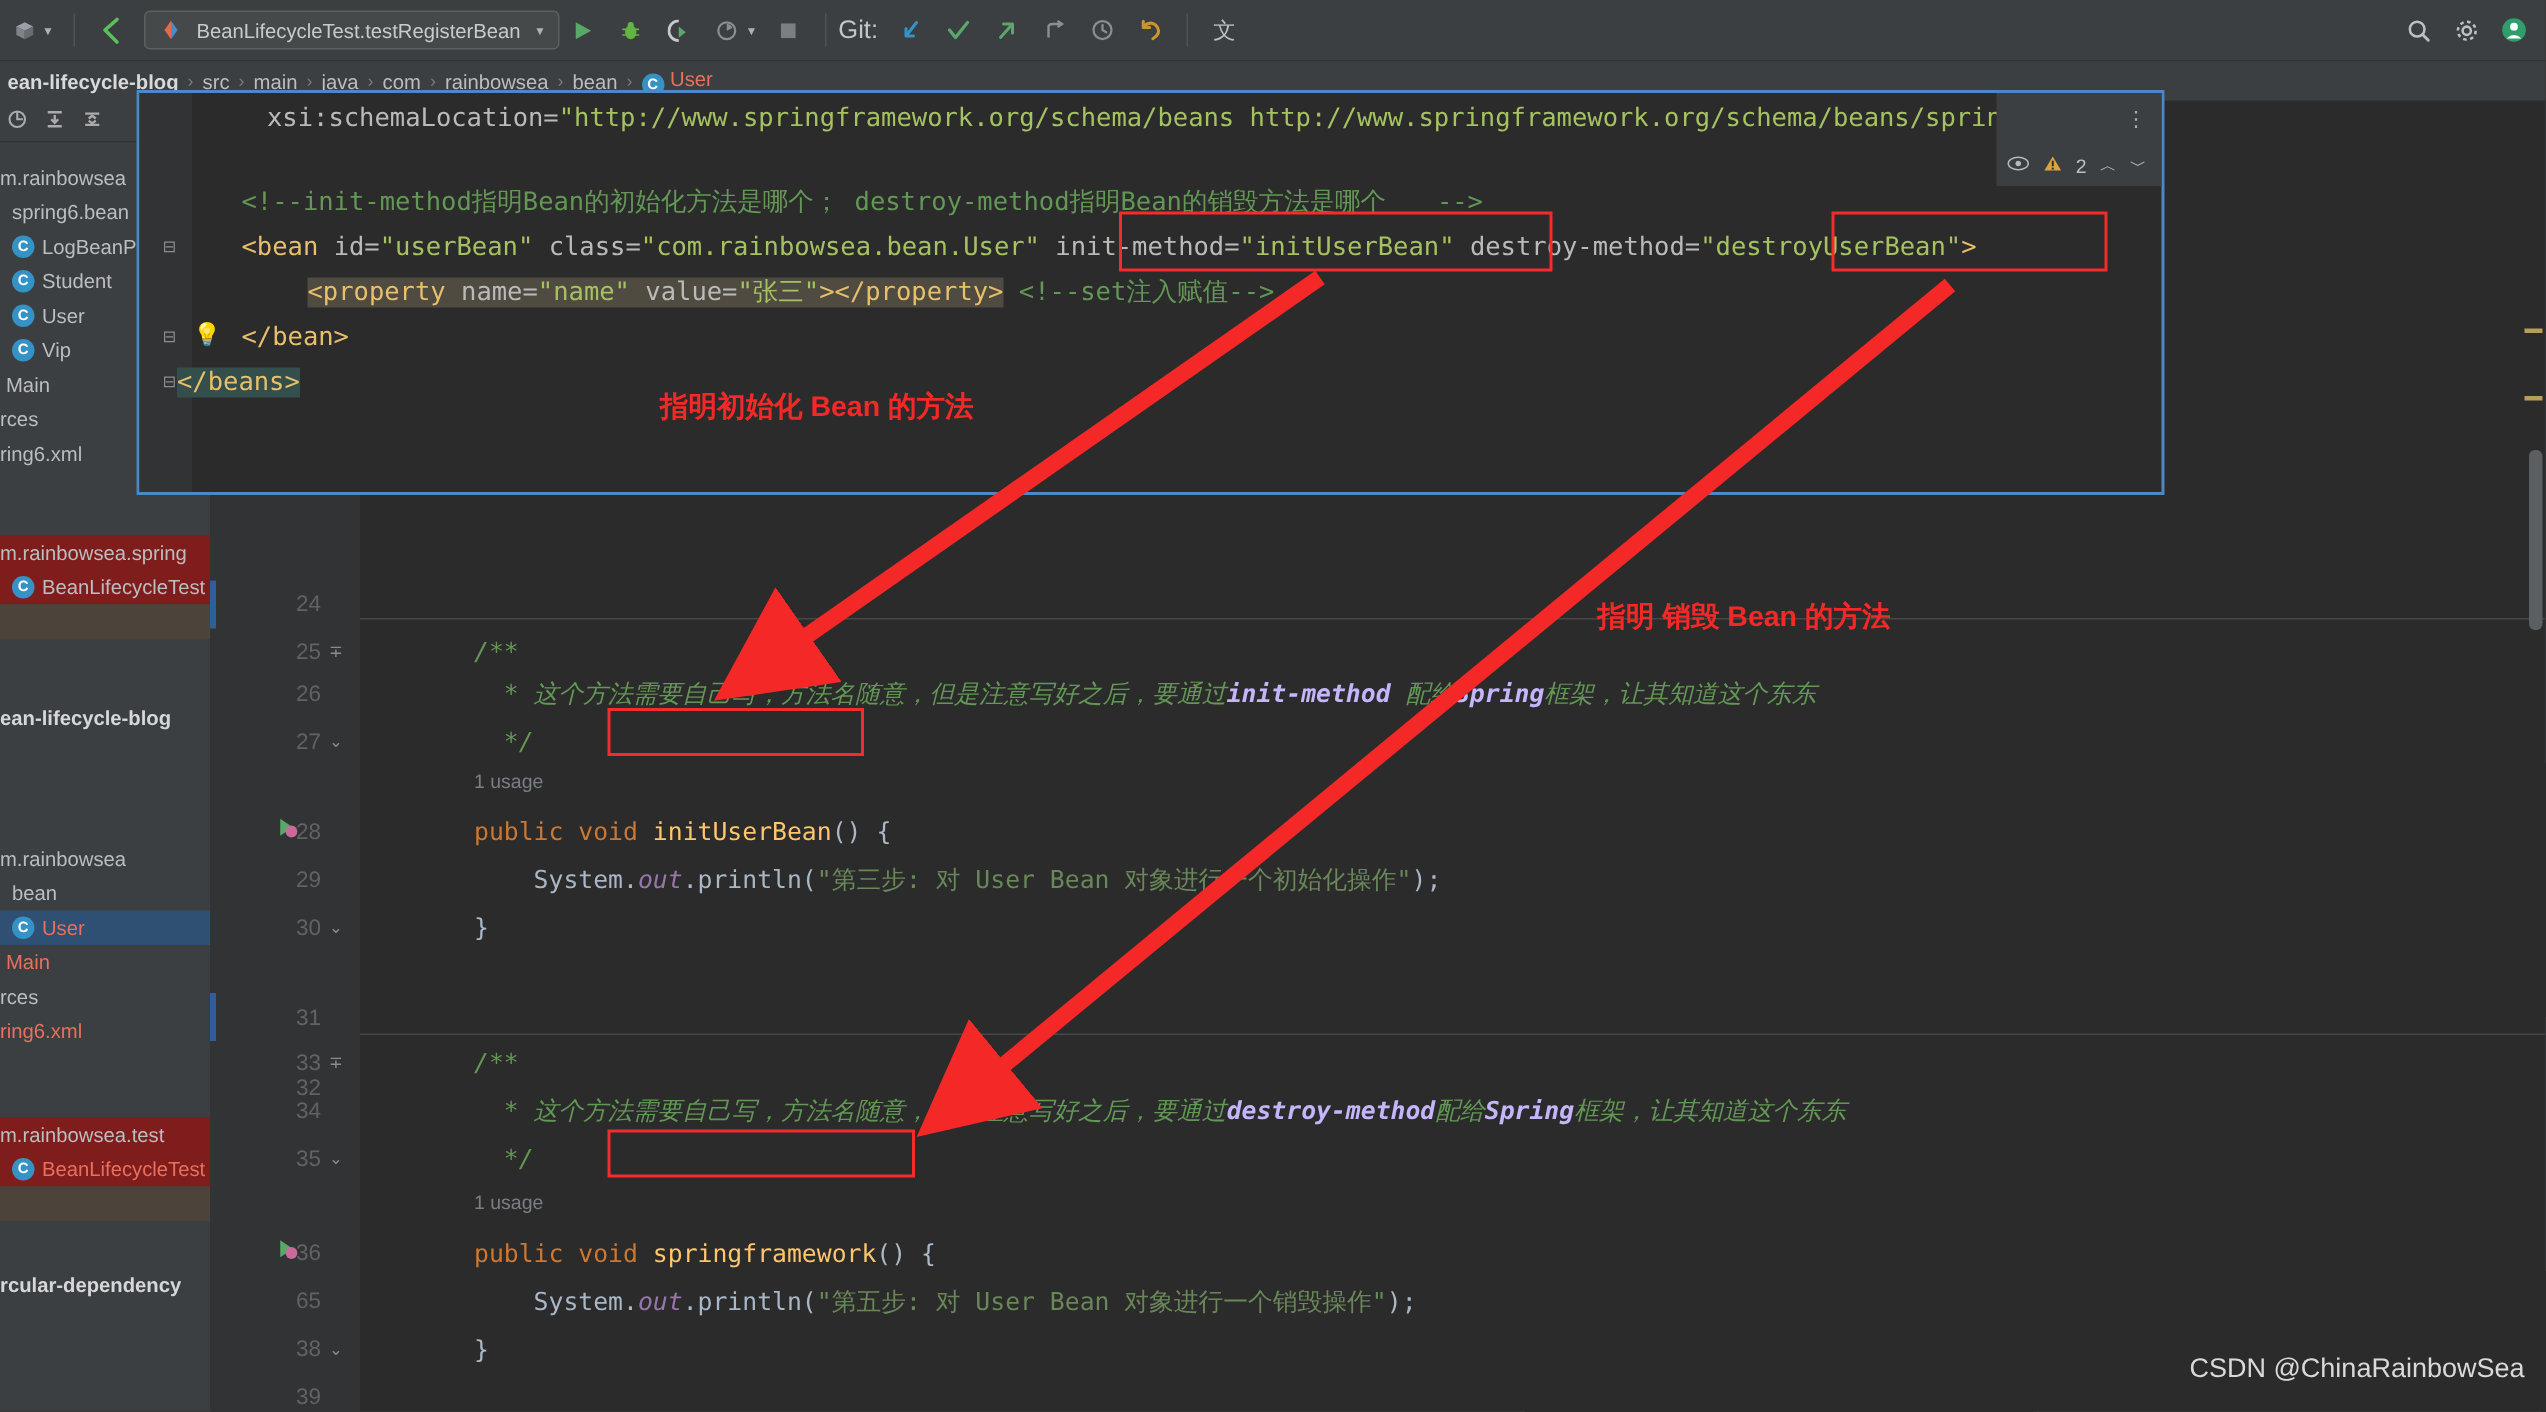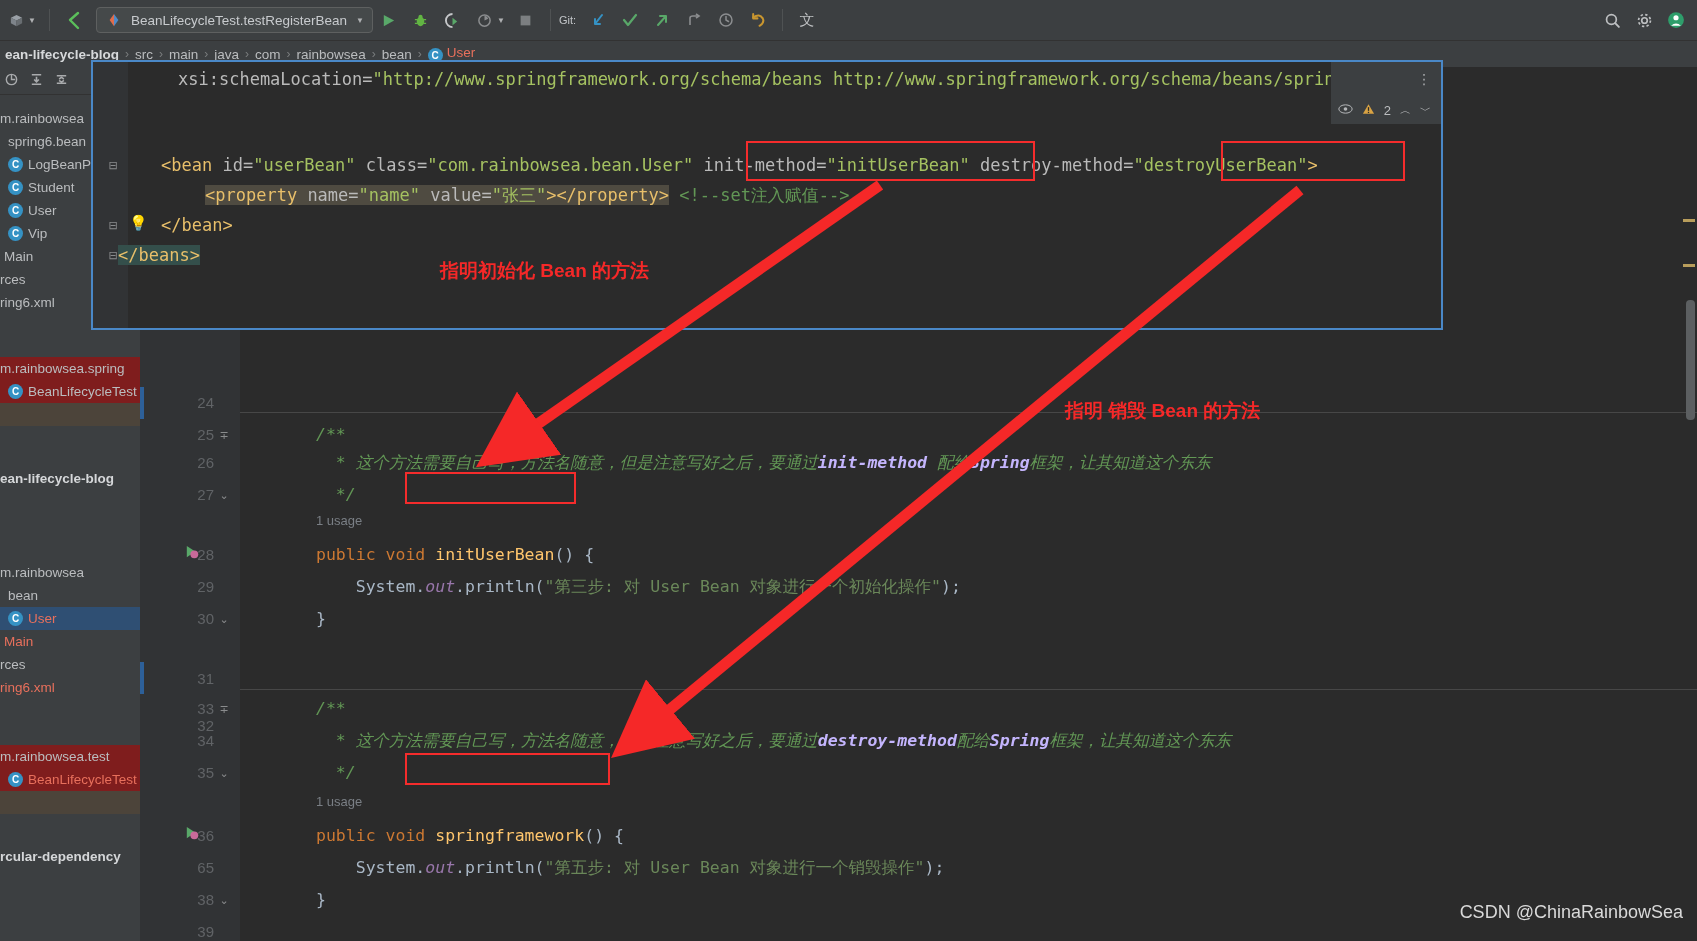--- a/index.html
+++ b/index.html
@@ -21,21 +21,21 @@
   .tb-icon { width: 22px; height: 22px; display: flex; align-items: center; justify-content: center;
              color: #afb1b3; font-size: 13px; }
   .caret { font-size: 8px; color: #afb1b3; margin-left: 1px; }
   .runcfg {
     display: flex; align-items: center; height: 26px;
     border: 1px solid #5e6060; border-radius: 4px;
     background: #45494a; padding: 0 8px 0 6px; margin-left: 6px;
   }
   .runcfg-label { color: #c8cbce; font-size: 13.5px; margin: 0 8px 0 6px; }
   .vsep { width: 1px; height: 22px; background: #4f5253; margin: 0 8px; }
-  .git-label { color: #c3c6c9; font-size: 11px; margin-right: 6px; }
+  .git-label { color: #c3c6c9; font-size: 17px; margin-right: 6px; }
   .tb-right { position: absolute; right: 10px; display: flex; align-items: center; gap: 10px; }
 
   .arrow-green { color: #4ec24e; font-size: 17px; }
 
   
   .breadcrumb {
     position: absolute; left: 0; top: 41px; width: 1697px; height: 26px;
     background: #3c3f41; display: flex; align-items: center; padding-left: 0px;
     font-size: 13.5px; color: #bbbdbf;
   }
@@ -492,20 +492,21 @@
 
   <div class="marker" style="top:219px;"></div>
   <div class="marker" style="top:264px;"></div>
   <div class="scroll-v" style="right:2px; top:300px; height:120px; background:#5c5f61;"></div>
 
   <div class="xml-overlay">
     <div class="xml-gutter"></div>
 
     <div class="xml-line" style="top:2px; left:85px;"><span class="xattr">xsi:schemaLocation=</span><span class="xval">"http://www.springframework.org/schema/beans http://www.springframework.org/schema/beans/sprin</span></div>
 
+    <div class="xml-line" style="top:58px; left:68px;"><span class="xcmt">&lt;!--init-method指明Bean的初始化方法是哪个； destroy-method指明Bean的销毁方法是哪个</span><span class="xcmt" style="padding-left:34px;">--&gt;</span></div>
 
     <div class="xml-line" style="top:88px; left:68px;"><span class="xtag">&lt;bean</span><span> </span><span class="xattr">id=</span><span class="xval">"userBean"</span><span> </span><span class="xattr">class=</span><span class="xval">"com.rainbowsea.bean.User"</span><span> </span><span class="xattr">init-method=</span><span class="xval">"initUserBean"</span><span> </span><span class="xattr">destroy-method=</span><span class="xval">"destroyUserBean"</span><span class="xtag">&gt;</span></div>
 
     <div class="xml-line" style="top:118px; left:112px;"><span class="hl-prop"><span class="xtag">&lt;property</span><span> </span><span class="xattr">name=</span><span class="xval">"name"</span><span> </span><span class="xattr">value=</span><span class="xval">"张三"</span><span class="xtag">&gt;&lt;/property&gt;</span></span><span> </span><span class="xcmt">&lt;!--set注入赋值--&gt;</span></div>
 
     <div class="xml-line" style="top:148px; left:68px;"><span class="xtag">&lt;/bean&gt;</span></div>
 
     <div class="xml-line" style="top:178px; left:25px;"><span class="hl-beans"><span class="xtag">&lt;/beans&gt;</span></span></div>
 
     <div class="xfold" style="left:14px; top:88px;">⊟</div>

